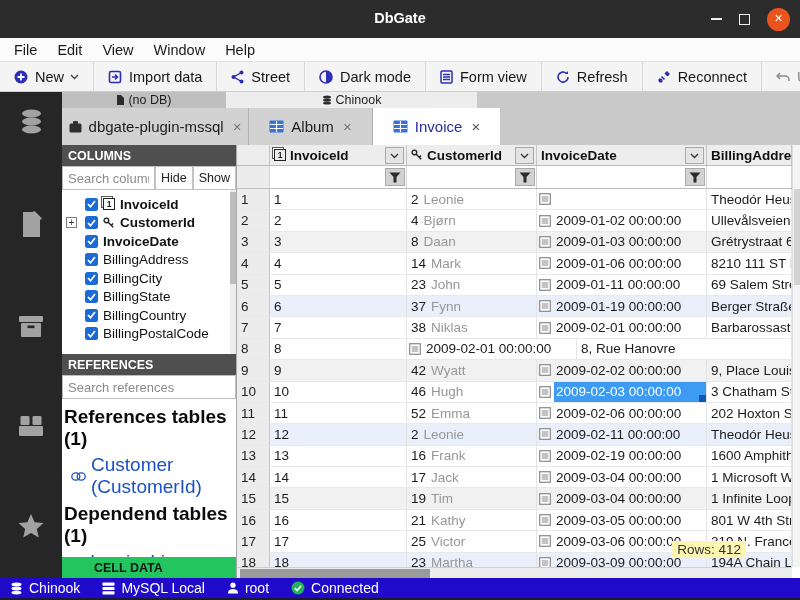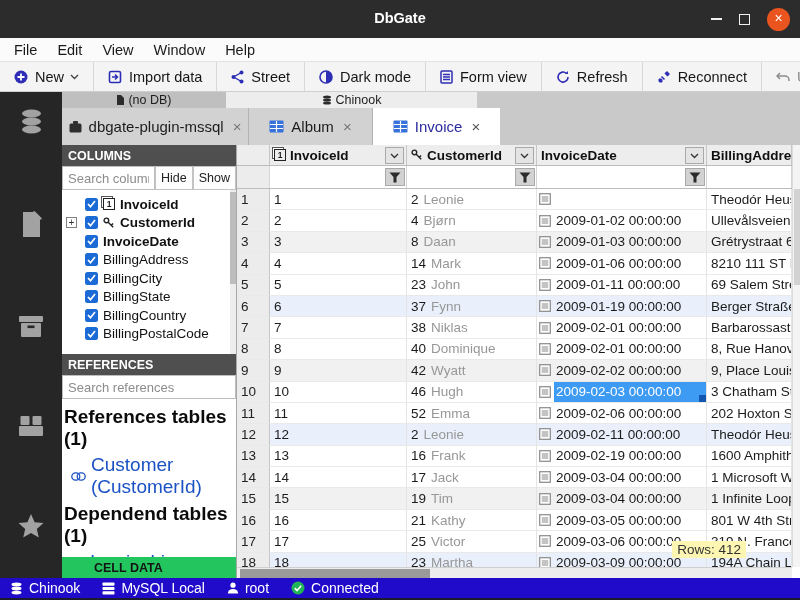--- a/index.html
+++ b/index.html
@@ -689,24 +689,20 @@
                       </svg>
                     </span>
                     <span class="date-text">2009-02-01 00:00:00</span>
                   </div>
                   <div class="gcell w4">Barbarossastraße 19</div>
                 </div>
 
                 <div class="grid-row">
                   <div class="gcell rownum w0">8</div>
                   <div class="gcell w1">8</div>
-                  <div class="gcell w2">
-                    <span>40</span>
-                    <span class="cid-name">Dominique</span>
-                  </div>
                   <div class="gcell datecell w3">
                     <span class="date-icon">
                       <svg width="12" height="12" viewBox="0 0 12 12">
                         <rect x="0.7" y="0.7" width="10.6" height="10.6" fill="#fdfdfd" stroke="#8a8a8a" stroke-width="1.2"></rect>
                         <path d="M2.8 4h6.4M2.8 6h6.4M2.8 8h6.4" stroke="#8a8a8a" stroke-width="1.1"></path>
                       </svg>
                     </span>
                     <span class="date-text">2009-02-01 00:00:00</span>
                   </div>
                   <div class="gcell w4">8, Rue Hanovre</div>

